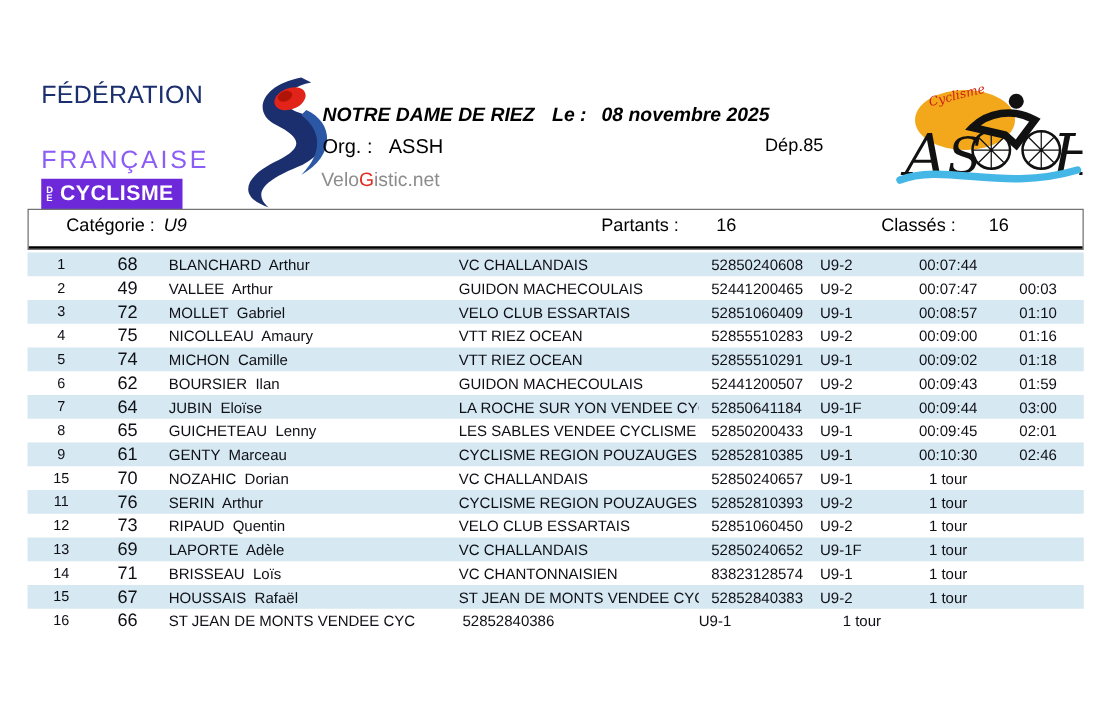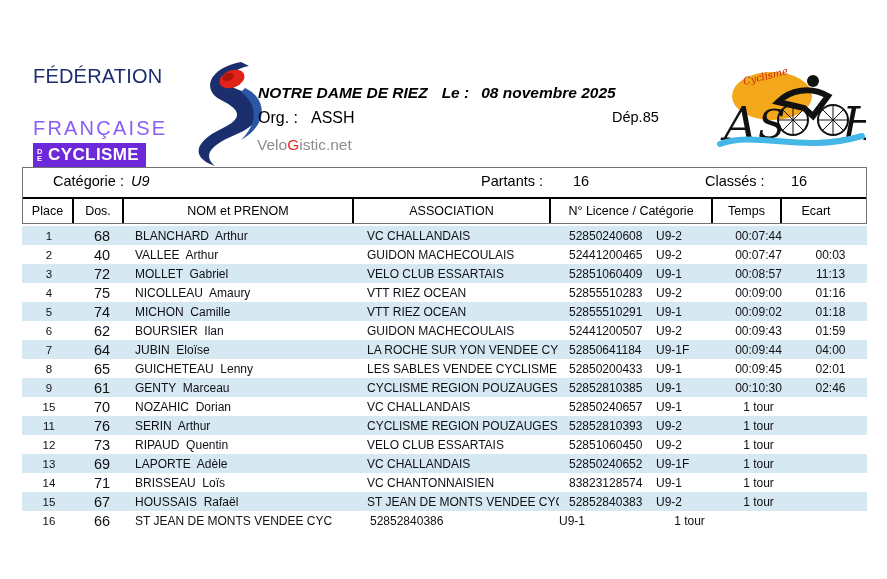--- a/index.html
+++ b/index.html
@@ -113,60 +113,51 @@
   <section class="results">
     <div class="table-head">
       <div class="cat-row">
         <span class="cat-label">Catégorie :</span>
         <span class="cat-value">U9</span>
         <span class="partants-label">Partants :</span>
         <span class="partants-value">16</span>
         <span class="classes-label">Classés :</span>
         <span class="classes-value">16</span>
       </div>
-      <div class="head-row">
-        <div class="hc">Place</div>
-        <div class="hc">Dos.</div>
-        <div class="hc">NOM et PRENOM</div>
-        <div class="hc">ASSOCIATION</div>
-        <div class="hc">N° Licence / Catégorie</div>
-        <div class="hc">Temps</div>
-        <div class="hc">Ecart</div>
-      </div>
     </div>
     <div class="body">
         <div class="row">
       <span class="c place">1</span>
       <span class="c dos">68</span>
       <span class="c name">BLANCHARD  Arthur</span>
       <span class="c club">VC CHALLANDAIS</span>
       <span class="c lic">52850240608</span>
       <span class="c cat">U9-2</span>
       <span class="c temps">00:07:44</span>
       <span class="c ecart"></span>
     </div>
         <div class="row">
       <span class="c place">2</span>
-      <span class="c dos">40</span>
+      <span class="c dos">49</span>
       <span class="c name">VALLEE  Arthur</span>
       <span class="c club">GUIDON MACHECOULAIS</span>
       <span class="c lic">52441200465</span>
       <span class="c cat">U9-2</span>
       <span class="c temps">00:07:47</span>
       <span class="c ecart">00:03</span>
     </div>
         <div class="row">
       <span class="c place">3</span>
       <span class="c dos">72</span>
       <span class="c name">MOLLET  Gabriel</span>
       <span class="c club">VELO CLUB ESSARTAIS</span>
       <span class="c lic">52851060409</span>
       <span class="c cat">U9-1</span>
       <span class="c temps">00:08:57</span>
-      <span class="c ecart">11:13</span>
+      <span class="c ecart">01:10</span>
     </div>
         <div class="row">
       <span class="c place">4</span>
       <span class="c dos">75</span>
       <span class="c name">NICOLLEAU  Amaury</span>
       <span class="c club">VTT RIEZ OCEAN</span>
       <span class="c lic">52855510283</span>
       <span class="c cat">U9-2</span>
       <span class="c temps">00:09:00</span>
       <span class="c ecart">01:16</span>
@@ -192,21 +183,21 @@
       <span class="c ecart">01:59</span>
     </div>
         <div class="row">
       <span class="c place">7</span>
       <span class="c dos">64</span>
       <span class="c name">JUBIN  Eloïse</span>
       <span class="c club">LA ROCHE SUR YON VENDEE CYC</span>
       <span class="c lic">52850641184</span>
       <span class="c cat">U9-1F</span>
       <span class="c temps">00:09:44</span>
-      <span class="c ecart">04:00</span>
+      <span class="c ecart">03:00</span>
     </div>
         <div class="row">
       <span class="c place">8</span>
       <span class="c dos">65</span>
       <span class="c name">GUICHETEAU  Lenny</span>
       <span class="c club">LES SABLES VENDEE CYCLISME</span>
       <span class="c lic">52850200433</span>
       <span class="c cat">U9-1</span>
       <span class="c temps">00:09:45</span>
       <span class="c ecart">02:01</span>

